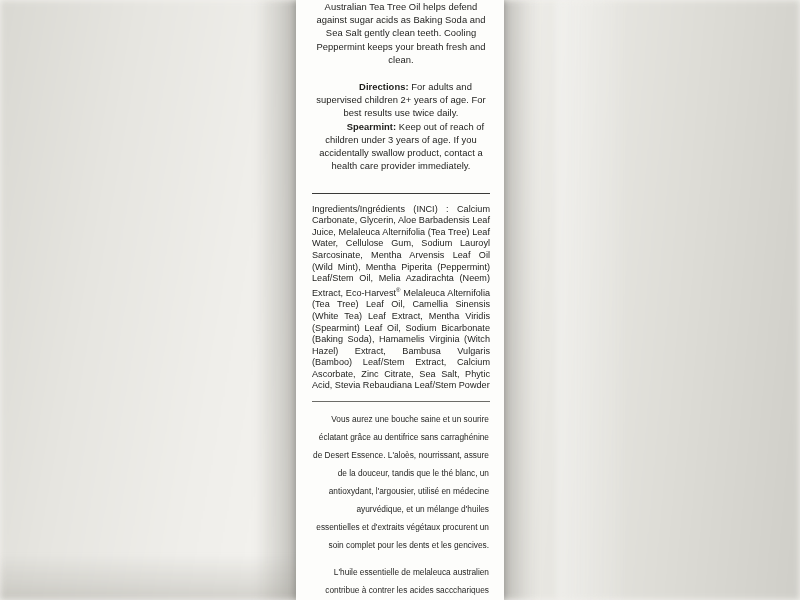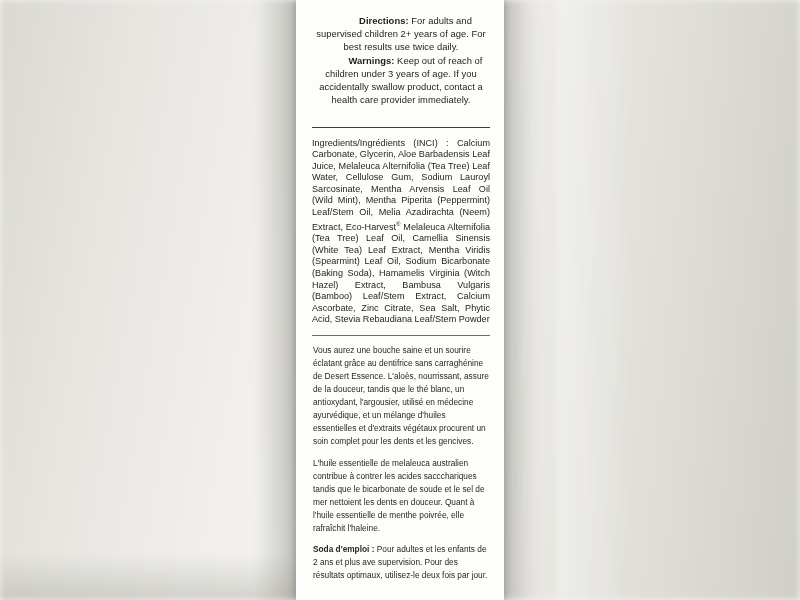--- a/index.html
+++ b/index.html
@@ -103,23 +103,23 @@
     text-align-last: left;
     font-size: 9.1px;
     line-height: 11.6px;
     padding: 0 4px;
     letter-spacing: 0.02px;
   }
   .ingredients .lead { font-weight: normal; margin-top: 12px; }
   .ingredients sup { font-size: 6px; vertical-align: super; }
 
   .fr {
-    text-align: left;
+    text-align: right;
     font-size: 8.3px;
-    line-height: 13px;
+    line-height: 18px;
     padding: 0 5px;
     color: #262624;
   }
   .fr b { font-weight: bold; }
 
   .fr-block + .fr-block { }
 
   .fade-bottom {
     position: absolute;
     left: 296px;
@@ -140,24 +140,25 @@
   <div class="bg-left-shadow blur-hard"></div>
   <div class="bg-bottom-hatch blur-hard"></div>
 
   <div class="bg-right blur-hard"></div>
   <div class="bg-right-tape blur-hard"></div>
   <div class="bg-right-shadow blur-hard"></div>
 
   <div class="panel">
     <div class="panel-inner">
 
+      <p class="para first">Australian Tea Tree Oil helps defend against sugar acids as Baking Soda and Sea Salt gently clean teeth. Cooling Peppermint keeps your breath fresh and clean.</p>
 
       <div class="gap-md"></div>
 
-      <p class="para"><b>Directions:</b><span> For adults and supervised children 2+ years of age. For best results use twice daily. </span><b>Warnings:</b><span> Keep out of reach of children under 3 years of age. If you accidentally swallow product, contact a health care provider immediately.</span></p>
+      <p class="para"><b>Directions:</b><span> For adults and supervised children 2+ years of age. For best results use twice daily. </span><b>Spearmint:</b><span> Keep out of reach of children under 3 years of age. If you accidentally swallow product, contact a health care provider immediately.</span></p>
 
       <div class="gap-md"></div>
 
       <div class="rule"></div>
 
       <p class="ingredients"><span class="lead">Ingredients/Ingrédients (INCI) :</span><span> Calcium Carbonate, Glycerin, Aloe Barbadensis Leaf Juice, Melaleuca Alternifolia (Tea Tree) Leaf Water, Cellulose Gum, Sodium Lauroyl Sarcosinate, Mentha Arvensis Leaf Oil (Wild Mint), Mentha Piperita (Peppermint) Leaf/Stem Oil, Melia Azadirachta (Neem) Extract, Eco-Harvest</span><sup>®</sup><span> Melaleuca Alternifolia (Tea Tree) Leaf Oil, Camellia Sinensis (White Tea) Leaf Extract, Mentha Viridis (Spearmint) Leaf Oil, Sodium Bicarbonate (Baking Soda), Hamamelis Virginia (Witch Hazel) Extract, Bambusa Vulgaris (Bamboo) Leaf/Stem Extract, Calcium Ascorbate, Zinc Citrate, Sea Salt, Phytic Acid, Stevia Rebaudiana Leaf/Stem Powder</span></p>
 
       <div class="rule thin"></div>
 
       <div class="fr-block">

